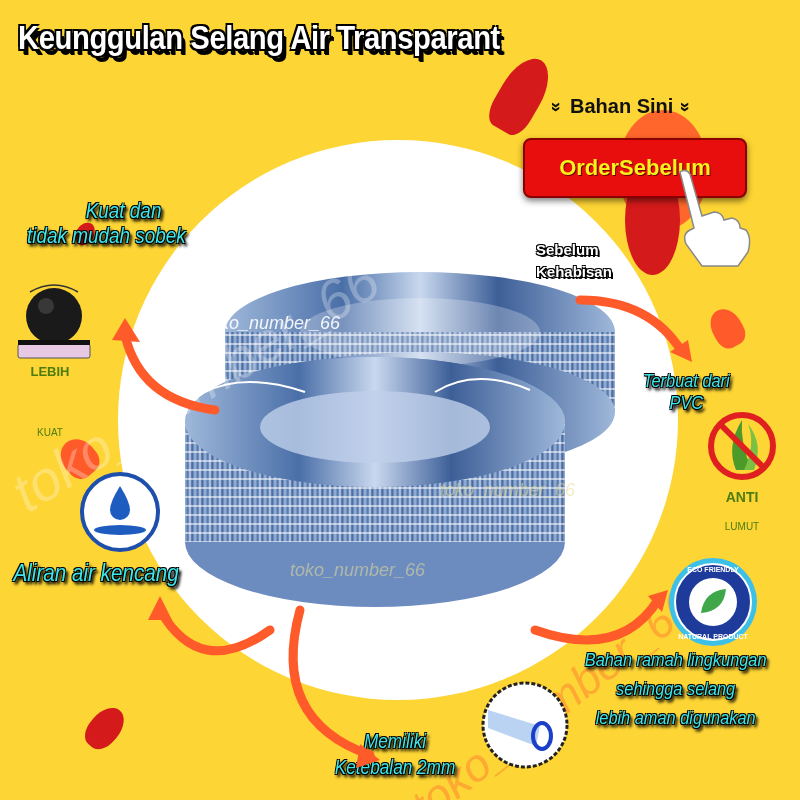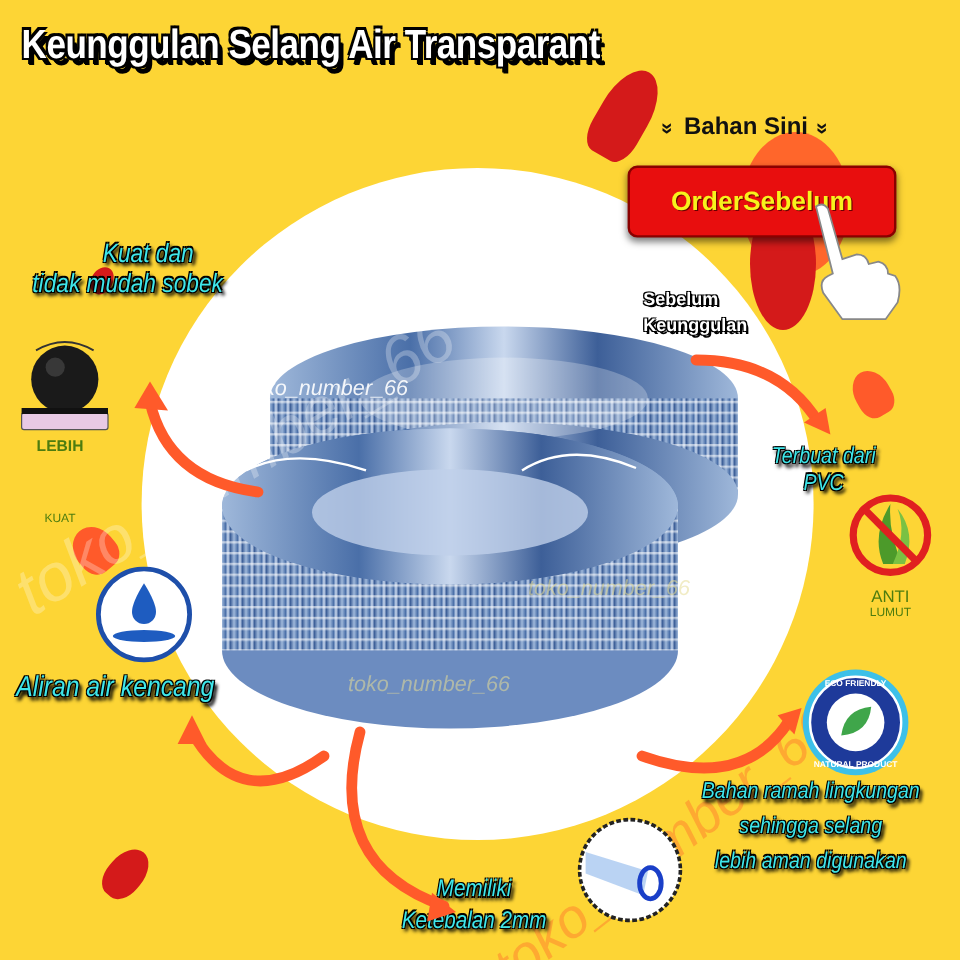--- a/index.html
+++ b/index.html
@@ -119,21 +119,21 @@
   <span class="chev">»</span>
   <span>Bahan Sini</span>
   <span class="chev">»</span>
 </div>
 <div class="order-btn">
   <span>Order</span>
   <span>Sebelum</span>
 </div>
 <div class="black-outline-text" style="left:536px;top:203px;margin-top:36px;">
   <div>Sebelum</div>
-  <div>Keunggulan</div>
+  <div>Kehabisan</div>
 </div>
 
 <svg class="abs" style="left:672px;top:168px;" width="80" height="100" viewBox="0 0 80 100">
   <path d="M8 4 Q14 0 18 6 L30 48 L42 44 Q50 44 52 52 L60 50 Q68 52 68 60 L74 62 Q80 70 76 84 L66 98 L30 98 L14 76 Q10 66 18 62 L22 60 Z" fill="#ffffff" stroke="#888" stroke-width="1.5"></path>
 </svg>
 
 <div class="cyan-label" style="left:14px;top:198px;">
   <div style="margin-left:40px;">Kuat dan</div>
   <div>tidak mudah sobek</div>
 </div>
@@ -160,22 +160,22 @@
   <div>Terbuat dari</div>
   <div>PVC</div>
 </div>
 <svg class="abs" style="left:706px;top:410px;" width="72" height="72" viewBox="0 0 72 72">
   <path d="M30 60 Q20 36 36 10 Q34 34 46 60 Z" fill="#4C9A2A"></path>
   <path d="M38 60 Q50 34 42 14 Q58 34 48 60 Z" fill="#7AC143"></path>
   <circle cx="36" cy="36" r="31" fill="none" stroke="#E02020" stroke-width="6"></circle>
   <line x1="14" y1="14" x2="58" y2="58" stroke="#E02020" stroke-width="6"></line>
 </svg>
 <div class="icon-small-label" style="left:712px;top:490px;width:60px;">
-  <div style="font-weight:normal;font-size:14px;line-height:15px;">ANTI</div>
-  <div style="font-size:10px;line-height:11px;">LUMUT</div>
+  <div style="font-weight:bold;font-size:14px;line-height:15px;">ANTI</div>
+  <div style="font-size:10px;line-height:11px;margin-top:16px;">LUMUT</div>
 </div>
 
 <svg class="abs" style="left:668px;top:557px;" width="90" height="90" viewBox="0 0 90 90">
   <circle cx="45" cy="45" r="44" fill="#3DC0E8"></circle>
   <circle cx="45" cy="45" r="38" fill="#1E3A9A" stroke="#ffffff" stroke-width="2"></circle>
   <circle cx="45" cy="45" r="24" fill="#ffffff"></circle>
   <path d="M33 56 Q36 34 58 32 Q56 54 33 56 Z" fill="#3FA64A"></path>
   <text x="45" y="15" text-anchor="middle" font-size="7" fill="#fff" font-family="Liberation Sans, sans-serif" font-weight="bold">ECO FRIENDLY</text>
   <text x="45" y="82" text-anchor="middle" font-size="7" fill="#fff" font-family="Liberation Sans, sans-serif" font-weight="bold">NATURAL PRODUCT</text>
 </svg>

